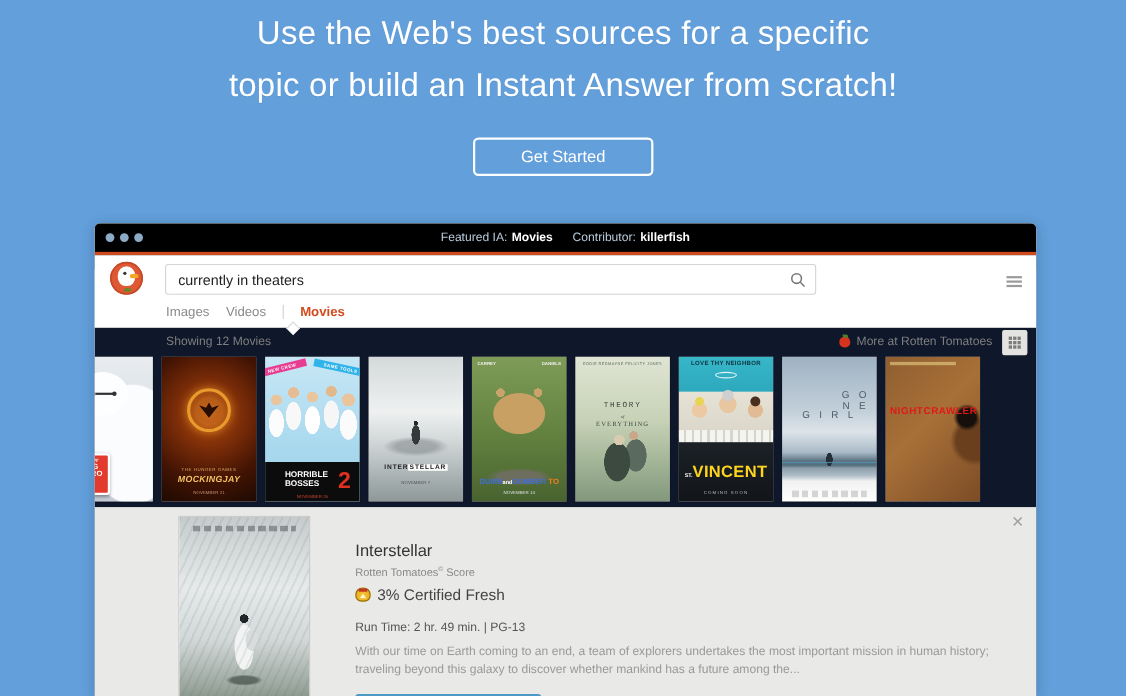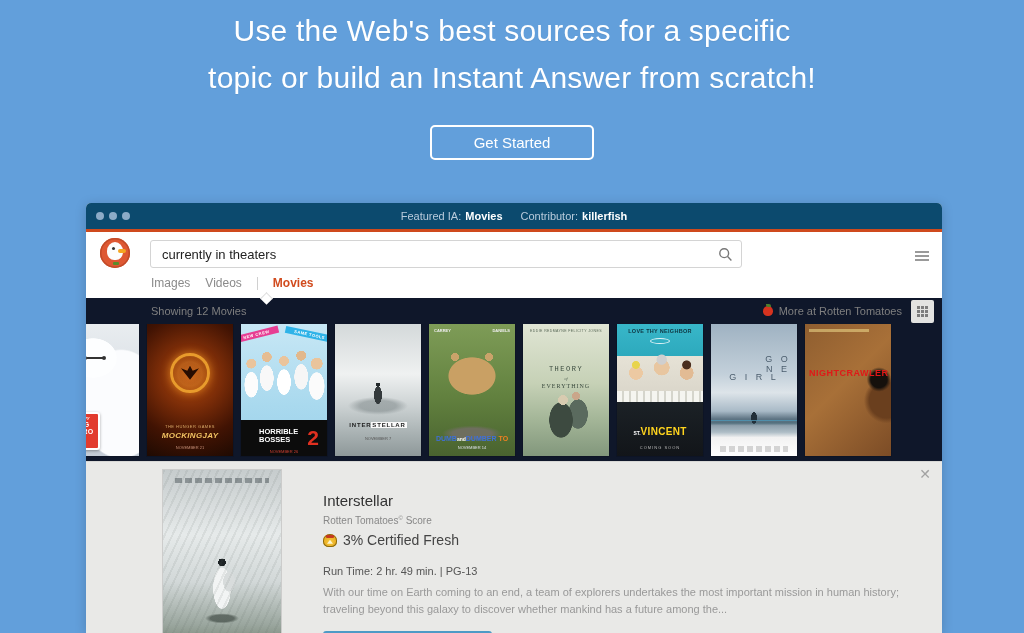--- a/index.html
+++ b/index.html
@@ -7,21 +7,21 @@
   body { font-family:"Liberation Sans", sans-serif; overflow:hidden; }
   .page { position:relative; width:1024px; height:633px; background:#629fdb; overflow:hidden; }
 
   
   .hero { position:absolute; top:0; left:0; right:0; text-align:center; }
   .hero-heading { margin-top:7px; color:#fff; font-size:30px; line-height:47px; font-weight:normal; letter-spacing:.2px; text-shadow:0 1px 1px rgba(0,0,0,.06); }
   .cta { margin-top:24px; display:inline-block; background:transparent; border:2px solid #fff; border-radius:5px; color:#fff; font-size:15px; font-family:"Liberation Sans",sans-serif; padding:7px 42px; cursor:pointer; }
 
   
   .window { position:absolute; left:86px; top:203px; width:856px; height:430px; border-radius:5px 5px 0 0; overflow:hidden; background:#f2f2f1; box-shadow:0 2px 12px rgba(0,0,0,.18); }
-  .titlebar { position:absolute; top:0; left:0; right:0; height:42px; background:#0c4a6e; }
+  .titlebar { position:absolute; top:0; left:0; right:0; height:42px; background:#000000; }
   .dots { position:absolute; left:10px; top:9px; display:flex; gap:5px; }
   .dots i { width:8px; height:8px; border-radius:50%; background:#8cabc7; }
   .titletext { position:absolute; left:0; right:0; top:0; height:26px; display:flex; justify-content:center; align-items:center; gap:4px; font-size:11px; color:#b9cbdc; }
   .titletext b { color:#fff; font-weight:bold; }
   .titletext .gap { width:10px; }
   .rule { position:absolute; top:26px; left:0; right:0; height:3px; background:#cf4a1d; }
 
   
   .header { position:absolute; top:29px; left:0; right:0; height:66px; background:#fff; }
   .logo { position:absolute; left:14px; top:6px; width:30px; height:30px; border-radius:50%; background:#de5833; box-shadow:inset 0 0 0 1.5px #c14a28; }
@@ -158,21 +158,21 @@
     radial-gradient(circle 8px at 52% 27%, #cfcfcf 58%, rgba(207,207,207,0) 70%),
     radial-gradient(circle 8px at 52% 33%, #e8c6a0 97%, rgba(0,0,0,0)),
     radial-gradient(circle 7px at 81% 31%, #4a2e1e 58%, rgba(74,46,30,0) 70%),
     radial-gradient(circle 7px at 81% 37%, #e2bb94 97%, rgba(0,0,0,0)),
     linear-gradient(180deg,#38b7c9 0%,#2da9bd 24%,#e6e2d6 24.5%,#d9d5c9 56%,#1c2227 56.5%,#121519 100%); }
   .sv-fence { position:absolute; left:0; right:0; top:51%; height:11px; background:repeating-linear-gradient(90deg,#f5f5f0 0 5px,#d5d5cc 5px 7px); }
   .sv-top { top:4px; font-size:5.5px; font-weight:bold; color:#0e3440; letter-spacing:.3px; }
   .sv-halo { position:absolute; left:50%; top:14px; transform:translateX(-50%); width:20px; height:6px; border:1px solid rgba(255,255,255,.85); border-radius:50%; }
   .sv-t { bottom:17px; }
   .sv-t .st { font-size:5px; color:#fff; font-weight:bold; }
-  .sv-t .vin { font-size:10px; color:#ffd41e; font-weight:bold; letter-spacing:.3px; }
+  .sv-t .vin { font-size:15px; color:#ffd41e; font-weight:bold; letter-spacing:.3px; }
   .sv-date { bottom:6px; font-size:4px; color:#bbb; letter-spacing:1px; }
 
   
   .p9 .art { background:
     radial-gradient(ellipse 3px 6px at 50% 71%, #23303a 97%, rgba(0,0,0,0)),
     linear-gradient(180deg,#9fb2c2 0%,#c3d0da 38%,#dde4e9 52%,#a9bac7 66%,#5d7383 72%,#54707e 75%,#8fa0ac 77%,#aebdc6 82%,#f2f2f2 86%,#ffffff 100%); }
   .gg-line { position:absolute; left:0; right:0; top:73%; height:1px; background:#4d96b5; opacity:.8; }
   .gg-t1 { top:23%; font-size:9px; color:#4c5e6e; letter-spacing:3px;padding-left:48px; }
   .gg-t2 { top:36%; font-size:9px; color:#4c5e6e; letter-spacing:3px; }
   .gg-credits { position:absolute; left:10%; right:10%; bottom:4px; height:6px; background:repeating-linear-gradient(90deg,#b5b5b5 0 6px,rgba(0,0,0,0) 6px 9px); opacity:.55; }

